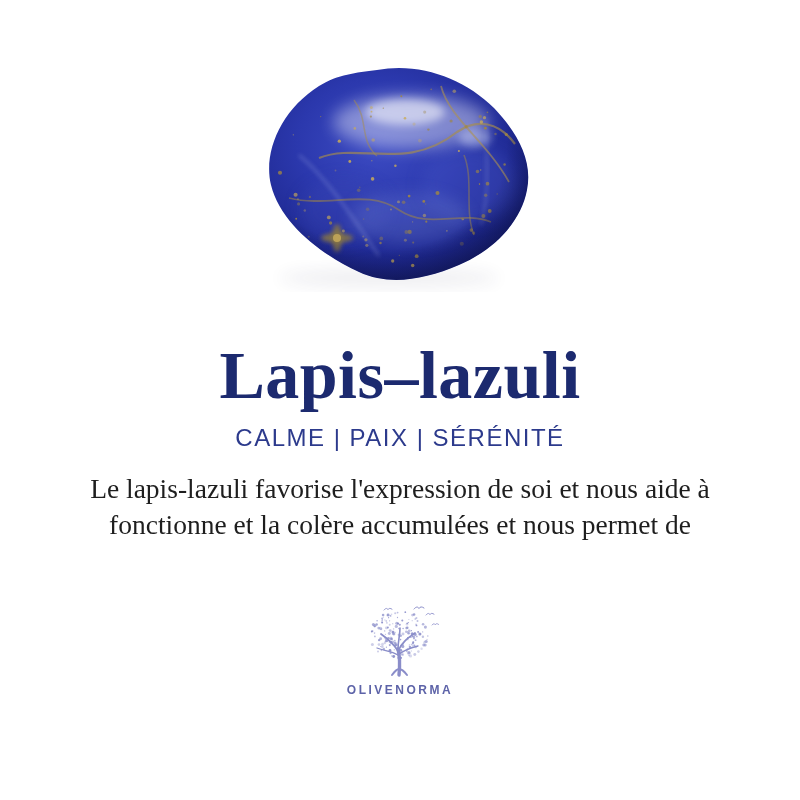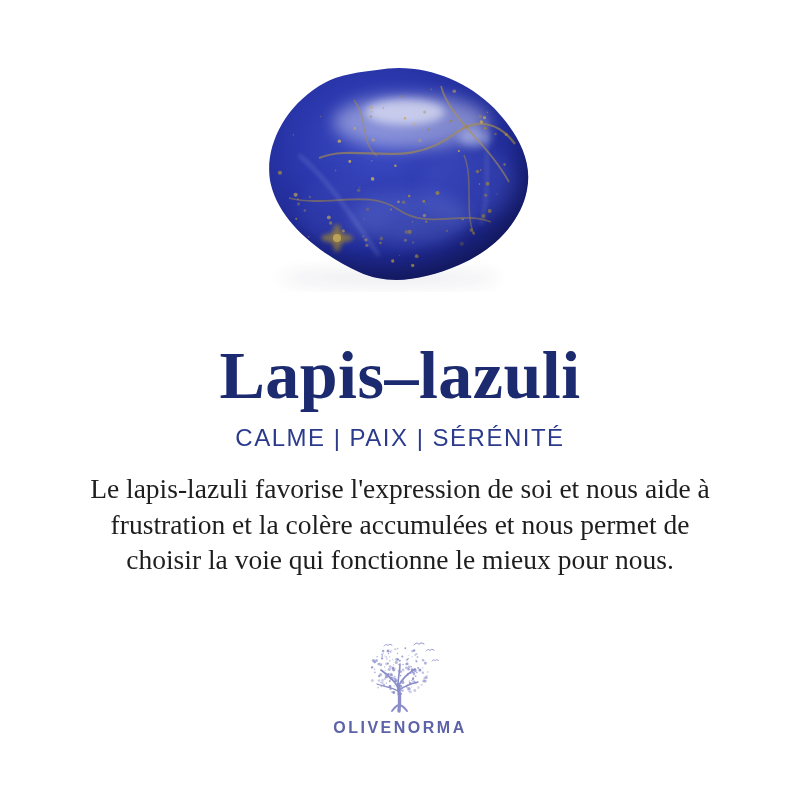--- a/index.html
+++ b/index.html
@@ -38,21 +38,21 @@
   .desc .line{
     font-family:"Liberation Serif",serif;font-size:27.5px;line-height:35.5px;
     color:var(--body-text);white-space:nowrap;
   }
   .brand{
     margin-top:60px;display:flex;flex-direction:column;align-items:center;
   }
   .brand-name{
     margin-top:3px;
     font-family:"Liberation Sans",sans-serif;font-weight:700;
-    font-size:16px;letter-spacing:2.5px;color:var(--brand-purple);
+    font-size:12px;letter-spacing:2.5px;color:var(--brand-purple);
   }
 </style>
 </head>
 <body>
 
 <div class="card">
 
   <div class="stone-wrap">
     <svg width="282" height="232" viewBox="0 0 282 232" xmlns="http://www.w3.org/2000/svg">
       <defs>
@@ -200,22 +200,21 @@
       </g>
     </svg>
   </div>
 
   <h1 class="title">Lapis–lazuli</h1>
 
   <div class="subtitle">CALME | PAIX | SÉRÉNITÉ</div>
 
   <div class="desc">
     <div class="line">Le lapis-lazuli favorise l'expression de soi et nous aide à</div>
-    <div class="line">frustration et la colère accumulées et nous permet de</div>
-    <div class="line">choisir la voie qui fonctionne le mieux pour nous.</div>
+    <div class="line">fonctionne et la colère accumulées et nous permet de</div>
   </div>
 
   <div class="brand">
     <svg width="84" height="78" viewBox="0 0 84 72" xmlns="http://www.w3.org/2000/svg">
       <g stroke="#8a8dc9" fill="none" stroke-linecap="round">
 
         <path d="M41,70 C42,60 42,52 40,44" stroke-width="3.4"></path>
         <path d="M34,70 C37,66 39,64 41,64" stroke-width="2"></path>
         <path d="M49,70 C46,66 43,64 41,64" stroke-width="2"></path>
 

